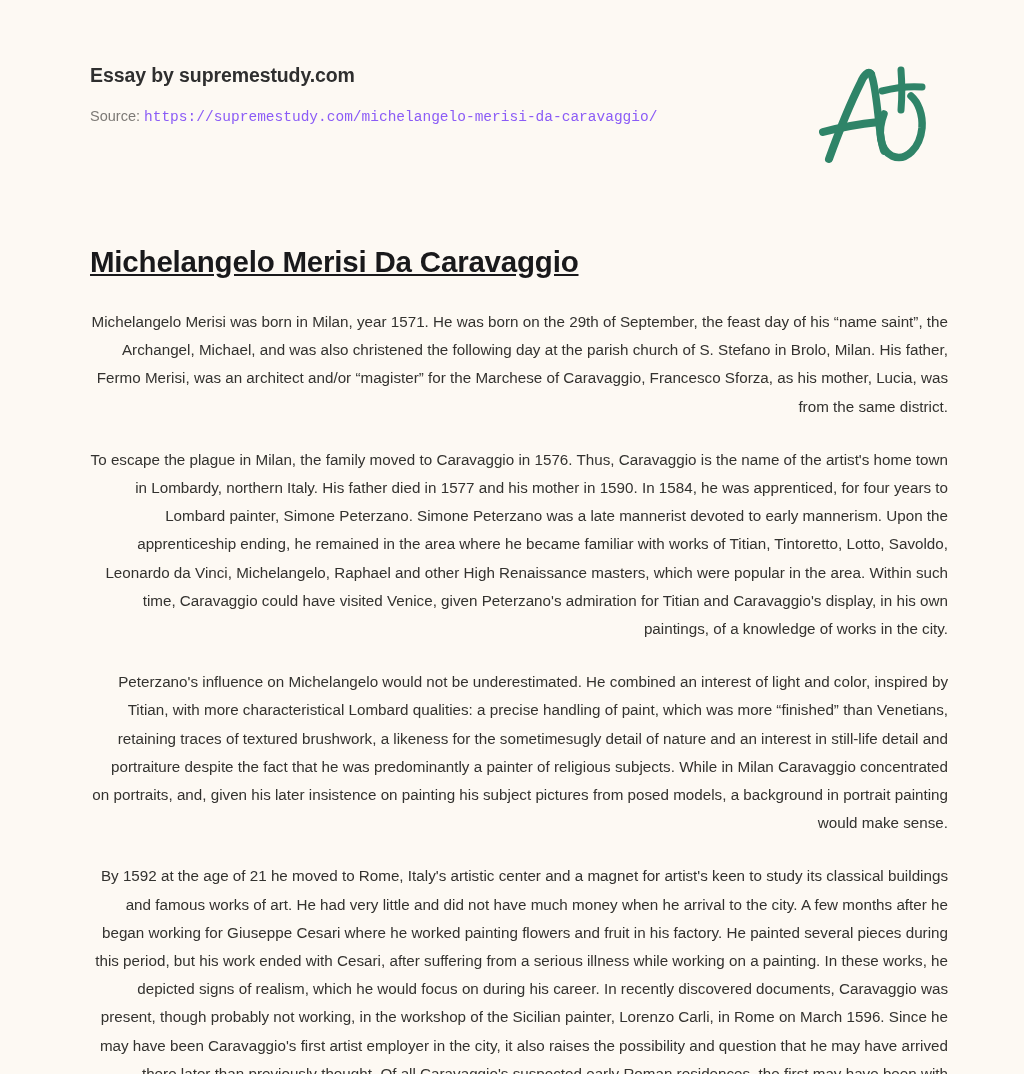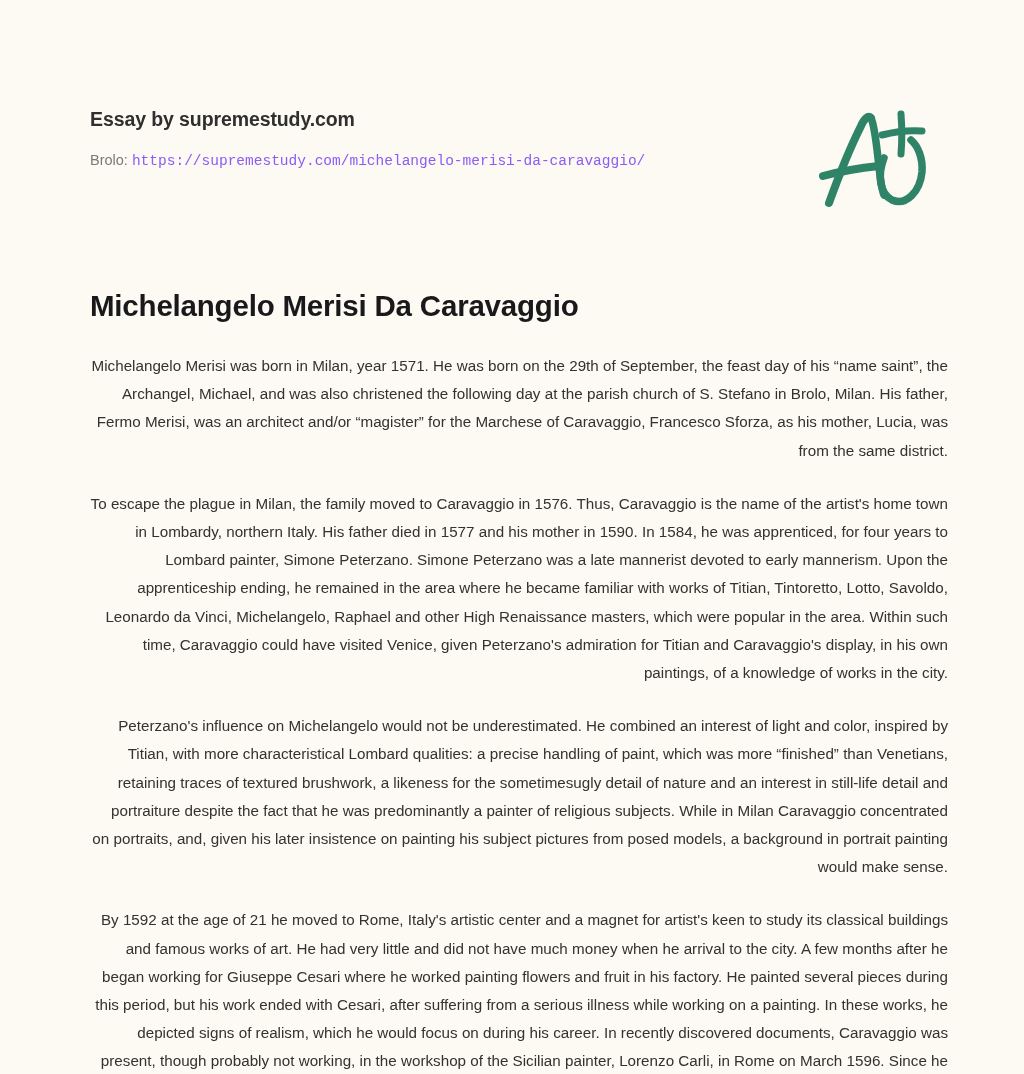--- a/index.html
+++ b/index.html
@@ -13,21 +13,20 @@
     font-family: "Liberation Sans", "DejaVu Sans", sans-serif;
     overflow: hidden;
     position: relative;
   }
 
   .page {
     position: relative;
     width: 1024px;
     height: 889px;
     box-sizing: border-box;
-    margin-top: 44px;
   }
 
   
   .header {
     position: absolute;
     left: 90px;
     top: 62px;
     width: 700px;
   }
 
@@ -73,20 +72,21 @@
     position: absolute;
     left: 90px;
     top: 243px;
     width: 860px;
     font-size: 29.5px;
     font-weight: 600;
     color: #19191b;
     letter-spacing: -0.2px;
     line-height: 38px;
     margin: 0;
+    text-decoration: underline;
   }
 
   
   .body-copy {
     position: absolute;
     left: 90px;
     top: 308px;
     width: 858px;
   }
 
@@ -101,21 +101,21 @@
   .body-copy p:last-child { margin-bottom: 0; }
 </style>
 </head>
 <body>
 
 <div class="page">
 
   <div class="header">
     <p class="essay-by">Essay by supremestudy.com</p>
     <div class="source-line">
-      <span class="source-label">Brolo:</span>
+      <span class="source-label">Source:</span>
       <span class="source-url">https://supremestudy.com/michelangelo-merisi-da-caravaggio/</span>
     </div>
   </div>
 
   <div class="logo">
     <svg viewBox="0 0 130 112" xmlns="http://www.w3.org/2000/svg">
       <g fill="none" stroke="#2f8468" stroke-linecap="round" stroke-linejoin="round">
 
         <path d="M17 101 C 26 76, 37 48, 49 24 C 52 17, 56 13, 59 16" stroke-width="8"></path>
 

